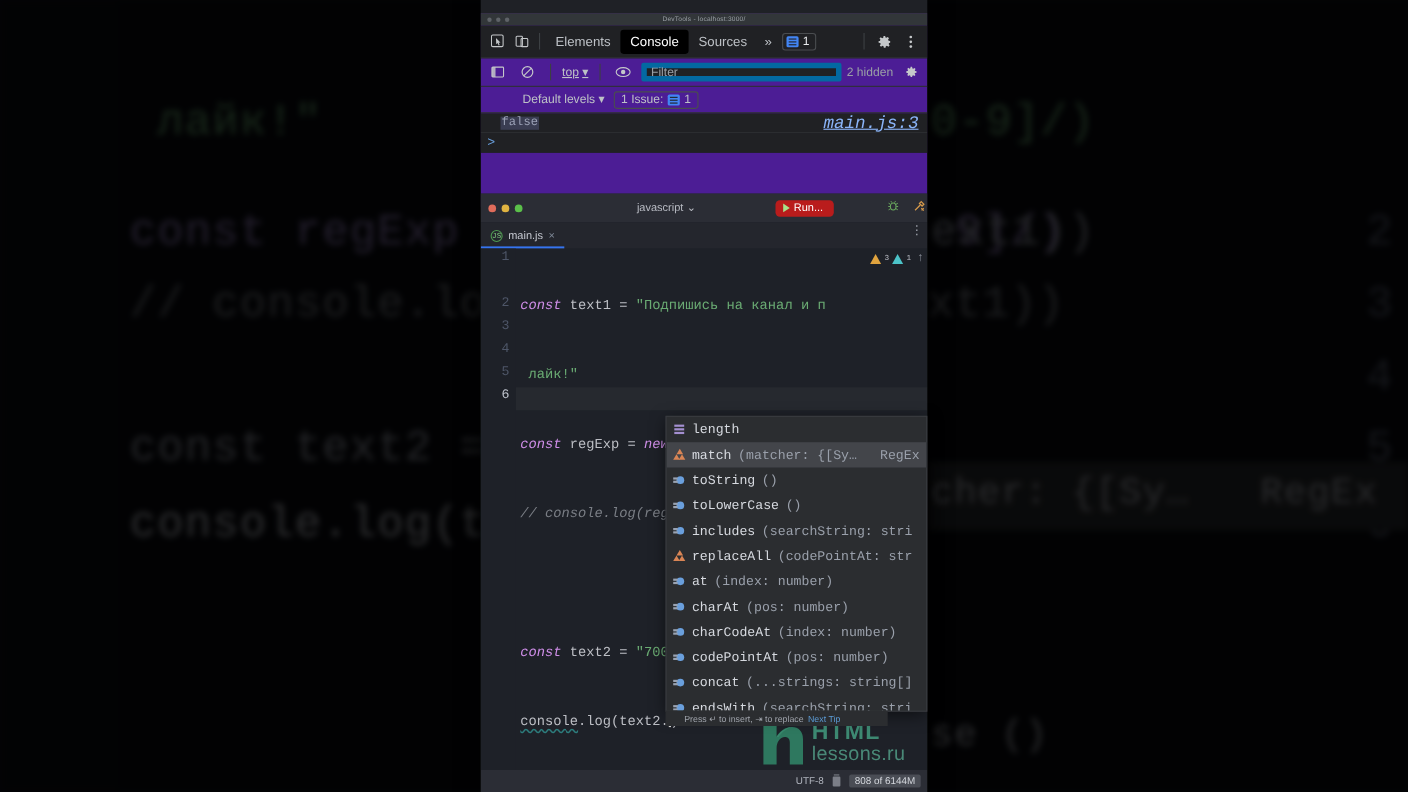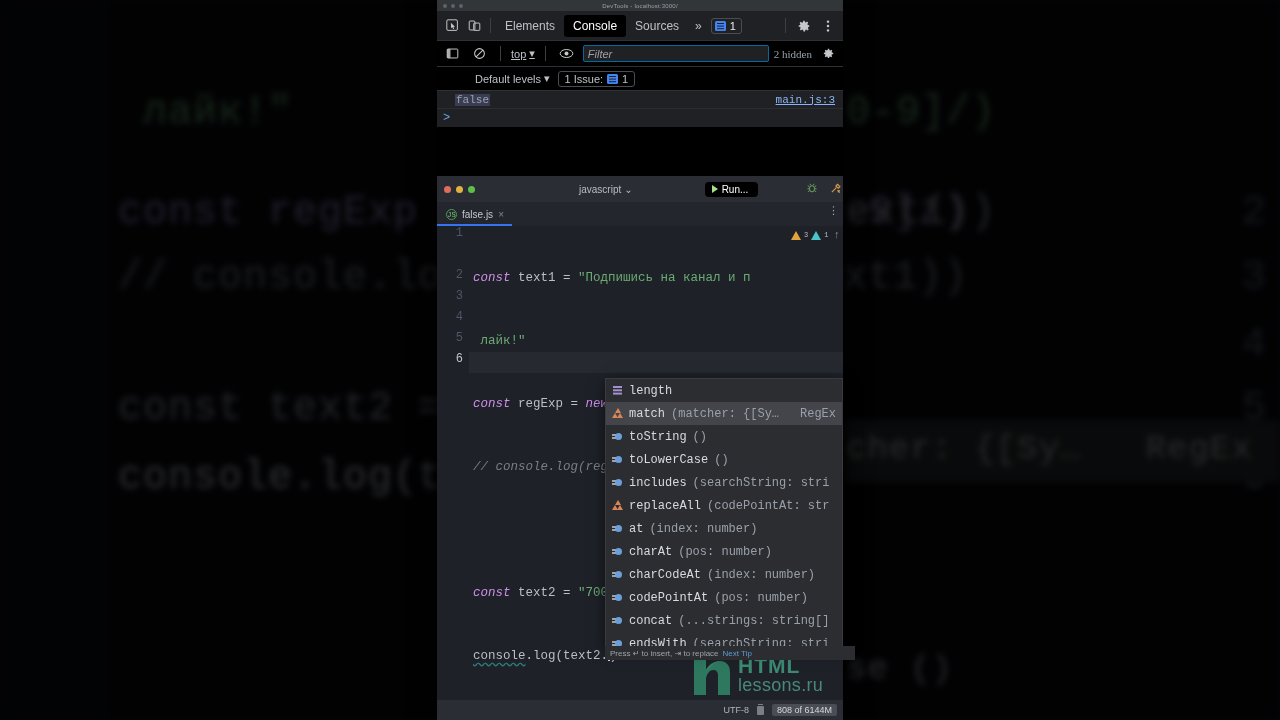--- a/index.html
+++ b/index.html
@@ -38,21 +38,21 @@
   .bg-dim { position:absolute; inset:0; background:rgba(0,0,0,0.45); }
 
   
   .center {
     position:absolute; left:437px; top:0; width:406px; height:720px;
     background:#1f2126; overflow:hidden;
     box-shadow: 0 0 22px rgba(0,0,0,0.8);
   }
 
   
-  .dt { position:absolute; left:0; top:0; width:406px; height:176px; background:#000000; }
+  .dt { position:absolute; left:0; top:12px; width:406px; height:176px; background:#4c1d95; }
   .dt-titlebar {
     height:11px; background:#323639; display:flex; align-items:center;
     position:relative;
   }
   .dt-title {
     position:absolute; left:0; right:0; text-align:center;
     font-size:6px; color:#9aa0a6; letter-spacing:0.2px;
   }
   .dt-dots { display:flex; gap:4px; margin-left:6px; }
   .dt-dot { width:4px; height:4px; border-radius:50%; background:#5f6368; }
@@ -82,59 +82,59 @@
   }
   .dt-issue-n { font-size:11px; color:#e8eaed; }
   .dt-right { margin-left:auto; display:flex; align-items:center; gap:2px; }
 
   .dt-filterbar {
     height:26px; display:flex; align-items:center; padding:0 4px; gap:5px;
     border-bottom:1px solid #2f3033;
   }
   .dt-ctxsel { font-size:11px; color:#bdc1c6; display:flex; align-items:center; gap:3px;text-decoration:underline; }
   .dt-filterinput {
-    flex:1; height:17px; background:#202124; border:1px solid #0369a1;
+    flex:1; height:17px; background:#202124; border:5px solid #0369a1;
     border-radius:2px; font-size:11px; color:#9aa0a6; padding:0 4px;
-    display:flex; align-items:center; max-width:186px;font-style:italic;
-  }
-  .dt-hidden { font-size:11px; color:#9aa0a6; white-space:nowrap;font-family:Liberation Serif, serif; }
+    display:flex; align-items:center; max-width:186px;
+  }
+  .dt-hidden { font-size:11px; color:#9aa0a6; white-space:nowrap; }
 
   .dt-levelbar { height:24px; display:flex; align-items:center; padding:0 6px; gap:8px;
     border-bottom:1px solid #2f3033; }
   .dt-levels { font-size:11px; color:#bdc1c6; display:flex; align-items:center; gap:3px;padding-left:32px;}
   .dt-issuecount {
     display:flex; align-items:center; gap:4px; border:1px solid #4a4d50;
     border-radius:3px; padding:1px 6px; font-size:11px; color:#bdc1c6;
   }
 
   .dt-console { background:#202124; }
   .dt-logrow {
     height:18px; display:flex; align-items:center; padding:0 8px 0 18px;
     border-bottom:1px solid #2b2d30; position:relative;
   }
   .dt-logval { font-family:"Liberation Mono", monospace; font-size:11px; color:#9aa0b5;
     background:#3a3d52; padding:0 1px; }
   .dt-logsrc { margin-left:auto; font-family:"Liberation Mono", monospace;
-    font-size:11px; color:#8ab4f8; text-decoration:underline; }
+    font-size:16px; color:#8ab4f8; text-decoration:underline;font-style:italic; }
   .dt-prompt { height:18px; display:flex; align-items:center; padding-left:6px;
     font-family:"Liberation Mono", monospace; font-size:12px; color:#6aa1e0; }
 
   
   .ide { position:absolute; left:0; top:176px; width:406px; height:544px; background:#1e2128; }
   .ide-top { height:26px; background:#2b2d35; display:flex; align-items:center; padding:0 7px;gap:48px; }
   .ide-dots { display:flex; gap:5px; }
   .ide-dot { width:7px; height:7px; border-radius:50%; }
   .ide-dot.r { background:#e06c5b; }
   .ide-dot.y { background:#e0b341; }
   .ide-dot.g { background:#5bc04a; }
   .ide-lang {
     margin-left:56px; font-size:10px; color:#b9bcc4; display:flex; align-items:center; gap:3px;
   }
   .ide-run {
-    margin-left:24px; background:#000000; color:#fff; font-size:10px;
+    margin-left:24px; background:#b91c1c; color:#fff; font-size:10px;
     border-radius:4px; padding:2px 10px 2px 7px; display:flex; align-items:center; gap:4px;
   }
   .run-tri { width:0;height:0;border-left:6px solid #a8e08a;border-top:4px solid transparent;border-bottom:4px solid transparent; }
   .ide-top-right { margin-left:auto; display:flex; align-items:center; gap:12px; }
 
   .ide-tabbar { height:24px; background:#24262d; display:flex; align-items:flex-end; position:relative;text-align:center; }
   .ide-tab {
     display:flex; align-items:center; gap:5px; padding:3px 8px 4px 9px;
     font-size:10px; color:#c4c7cf; border-bottom:2px solid #3574f0; position:relative;
   }
@@ -218,22 +218,22 @@
   }
   .ico-lib .lib2 {
     position:absolute; left:5px; top:5px; width:0;height:0;
     border-left:3px solid transparent;border-right:3px solid transparent;border-bottom:5px solid #d98555;
   }
   .ac-name { color:#d7dae0; }
   .ac-sig { color:#9aa0ab; }
   .ac-type { margin-left:auto; color:#9aa0ab; padding-left:10px; }
 
   .ac-hint {
-    position:absolute; left:605px; top:646px; width:250px; height:14px;
-    background:#2b2d30; display:flex; align-items:center; gap:4px; padding:0 5px;
+    position:absolute; left:605px; top:646px; width:202px; height:14px;
+    background:#2b2d30; display:flex; align-items:center; gap:4px; padding:0 17px;
     font-size:8px; color:#9fa3ab; z-index:41;
   }
   .ac-hint .tip { color:#5b9bd5; }
 
   
   .statusbar {
     position:absolute; left:0; bottom:0; width:406px; height:20px; background:#2b2d35;
     display:flex; align-items:center; justify-content:flex-end; gap:8px; padding-right:6px;
     font-size:9px; color:#b2b6bf;
   }
@@ -438,21 +438,21 @@
                 <circle cx="2" cy="8" r="1.3" fill="#b1b5bd"></circle>
                 <circle cx="2" cy="13" r="1.3" fill="#b1b5bd"></circle>
               </svg>
           </span>
         </div>
       </div>
 
       <div class="ide-tabbar">
         <div class="ide-tab">
           <span class="js-badge">JS</span>
-          <span>false.js</span>
+          <span>main.js</span>
           <span class="ide-tab-x">×</span>
         </div>
         <div class="ide-tabbar-dots">⋮</div>
       </div>
 
       <div class="editor">
         <div class="cur-line-hl" style="top:126px;"></div>
 
         <div class="gutter">
           <div class="ln" style="top:0px;">1</div>

